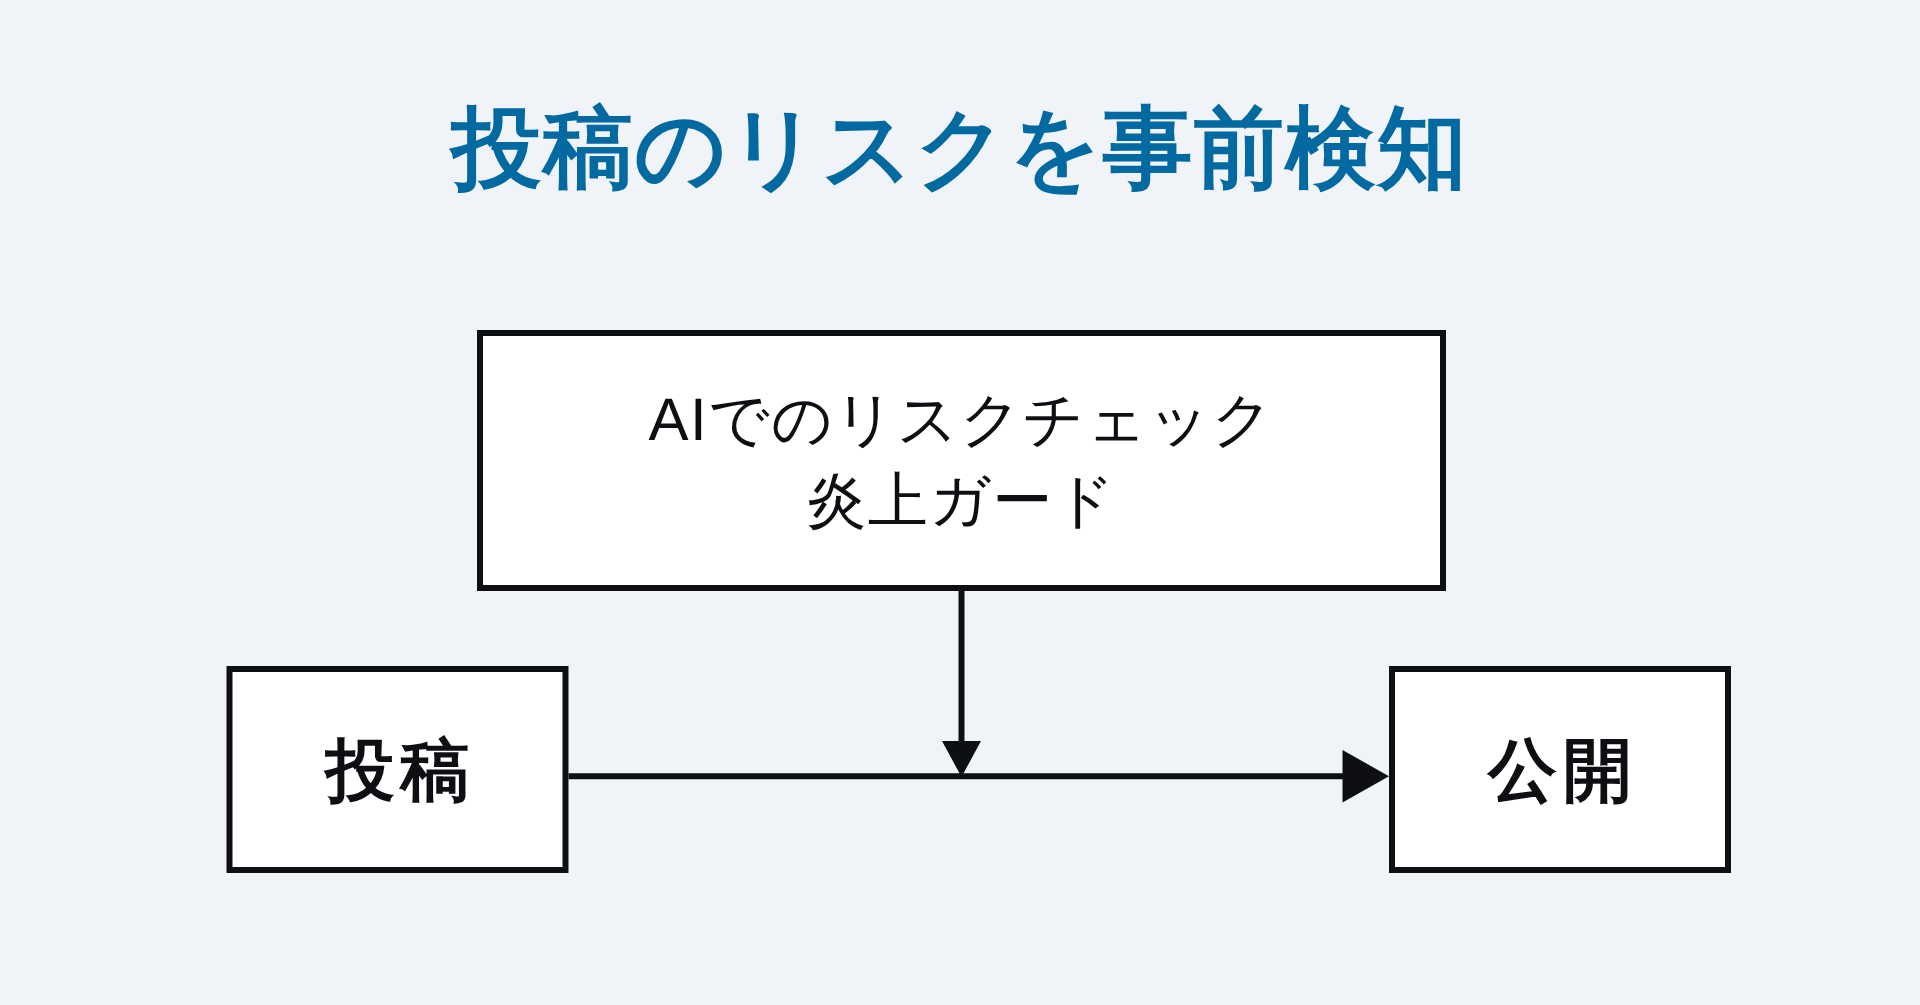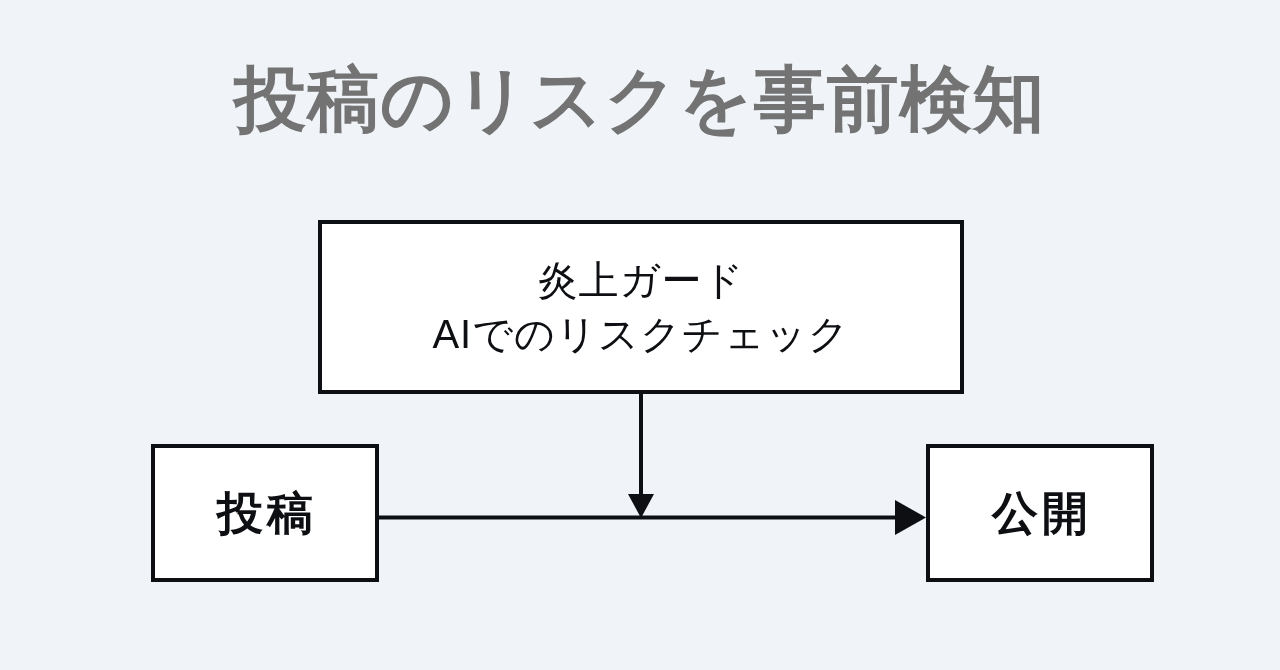--- a/index.html
+++ b/index.html
@@ -21,24 +21,24 @@
     background: #f0f4f8;
   }
 
   
   .page-title {
     position: absolute;
     left: 0;
     top: 55px;
     width: 1280px;
     text-align: center;
-    font-size: 72px;
+    font-size: 60px;
     line-height: 88px;
     font-weight: 700;
-    color: #737373;
+    color: #0369a1;
     letter-spacing: 1px;
     white-space: nowrap;
   }
 
   
   .node {
     position: absolute;
     background: #ffffff;
     border: 4px solid #0d0f12;
     box-sizing: border-box;
@@ -121,22 +121,22 @@
       </g>
 
       <g>
         <line x1="641" y1="394" x2="641" y2="497" stroke="#0d0f12" stroke-width="4"></line>
         <polygon points="641,518 628,494 654,494" fill="#0d0f12"></polygon>
       </g>
     </svg>
   </div>
 
   <div class="node" id="node-risk-check">
+    <div class="node-line">AIでのリスクチェック</div>
     <div class="node-line">炎上ガード</div>
-    <div class="node-line">AIでのリスクチェック</div>
   </div>
 
   <div class="node" id="node-post">
     <div class="node-line">投稿</div>
   </div>
 
   <div class="node" id="node-publish">
     <div class="node-line">公開</div>
   </div>
 

